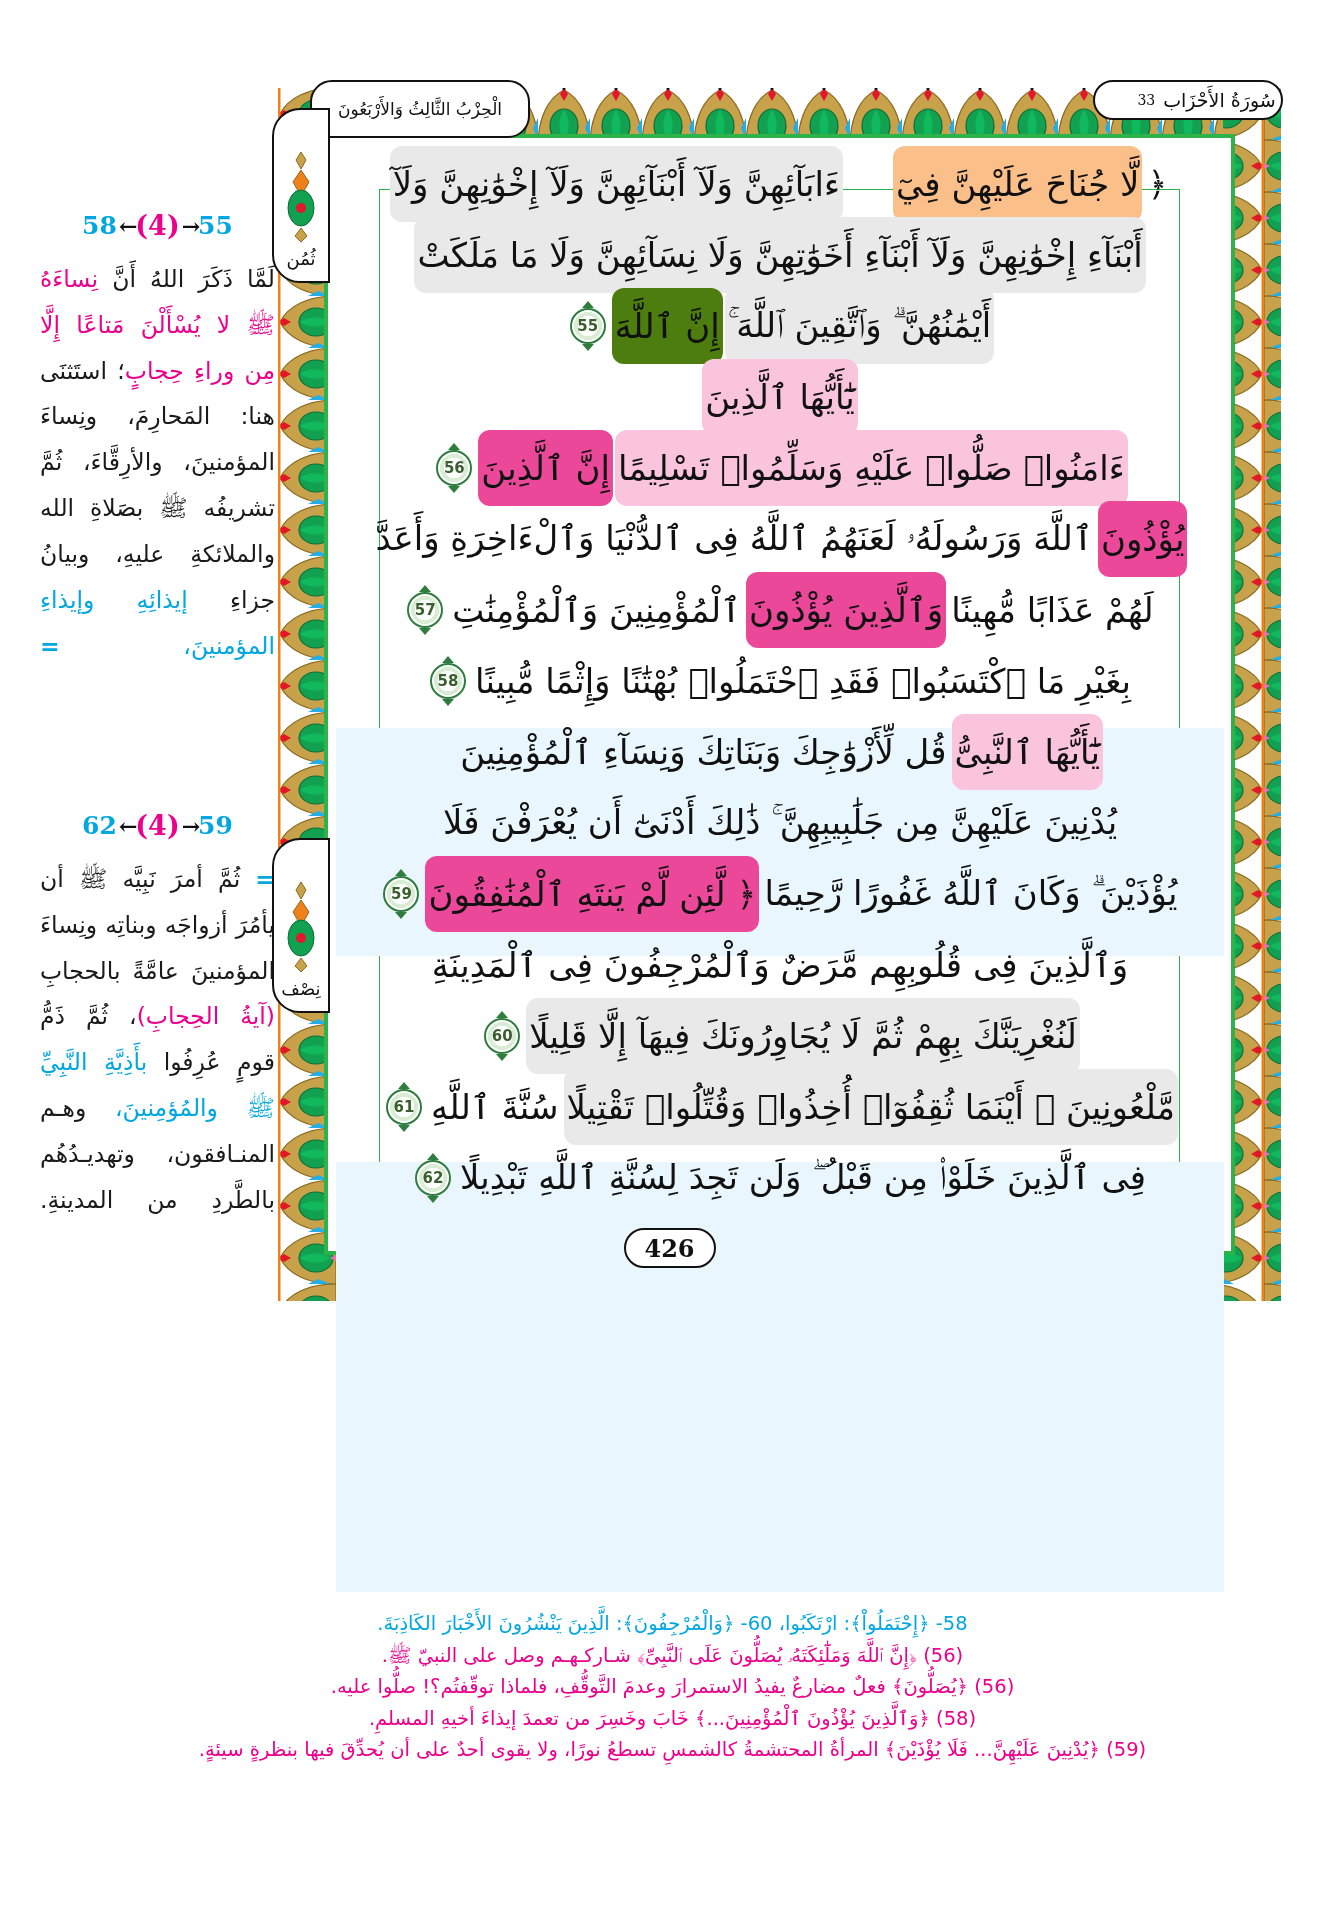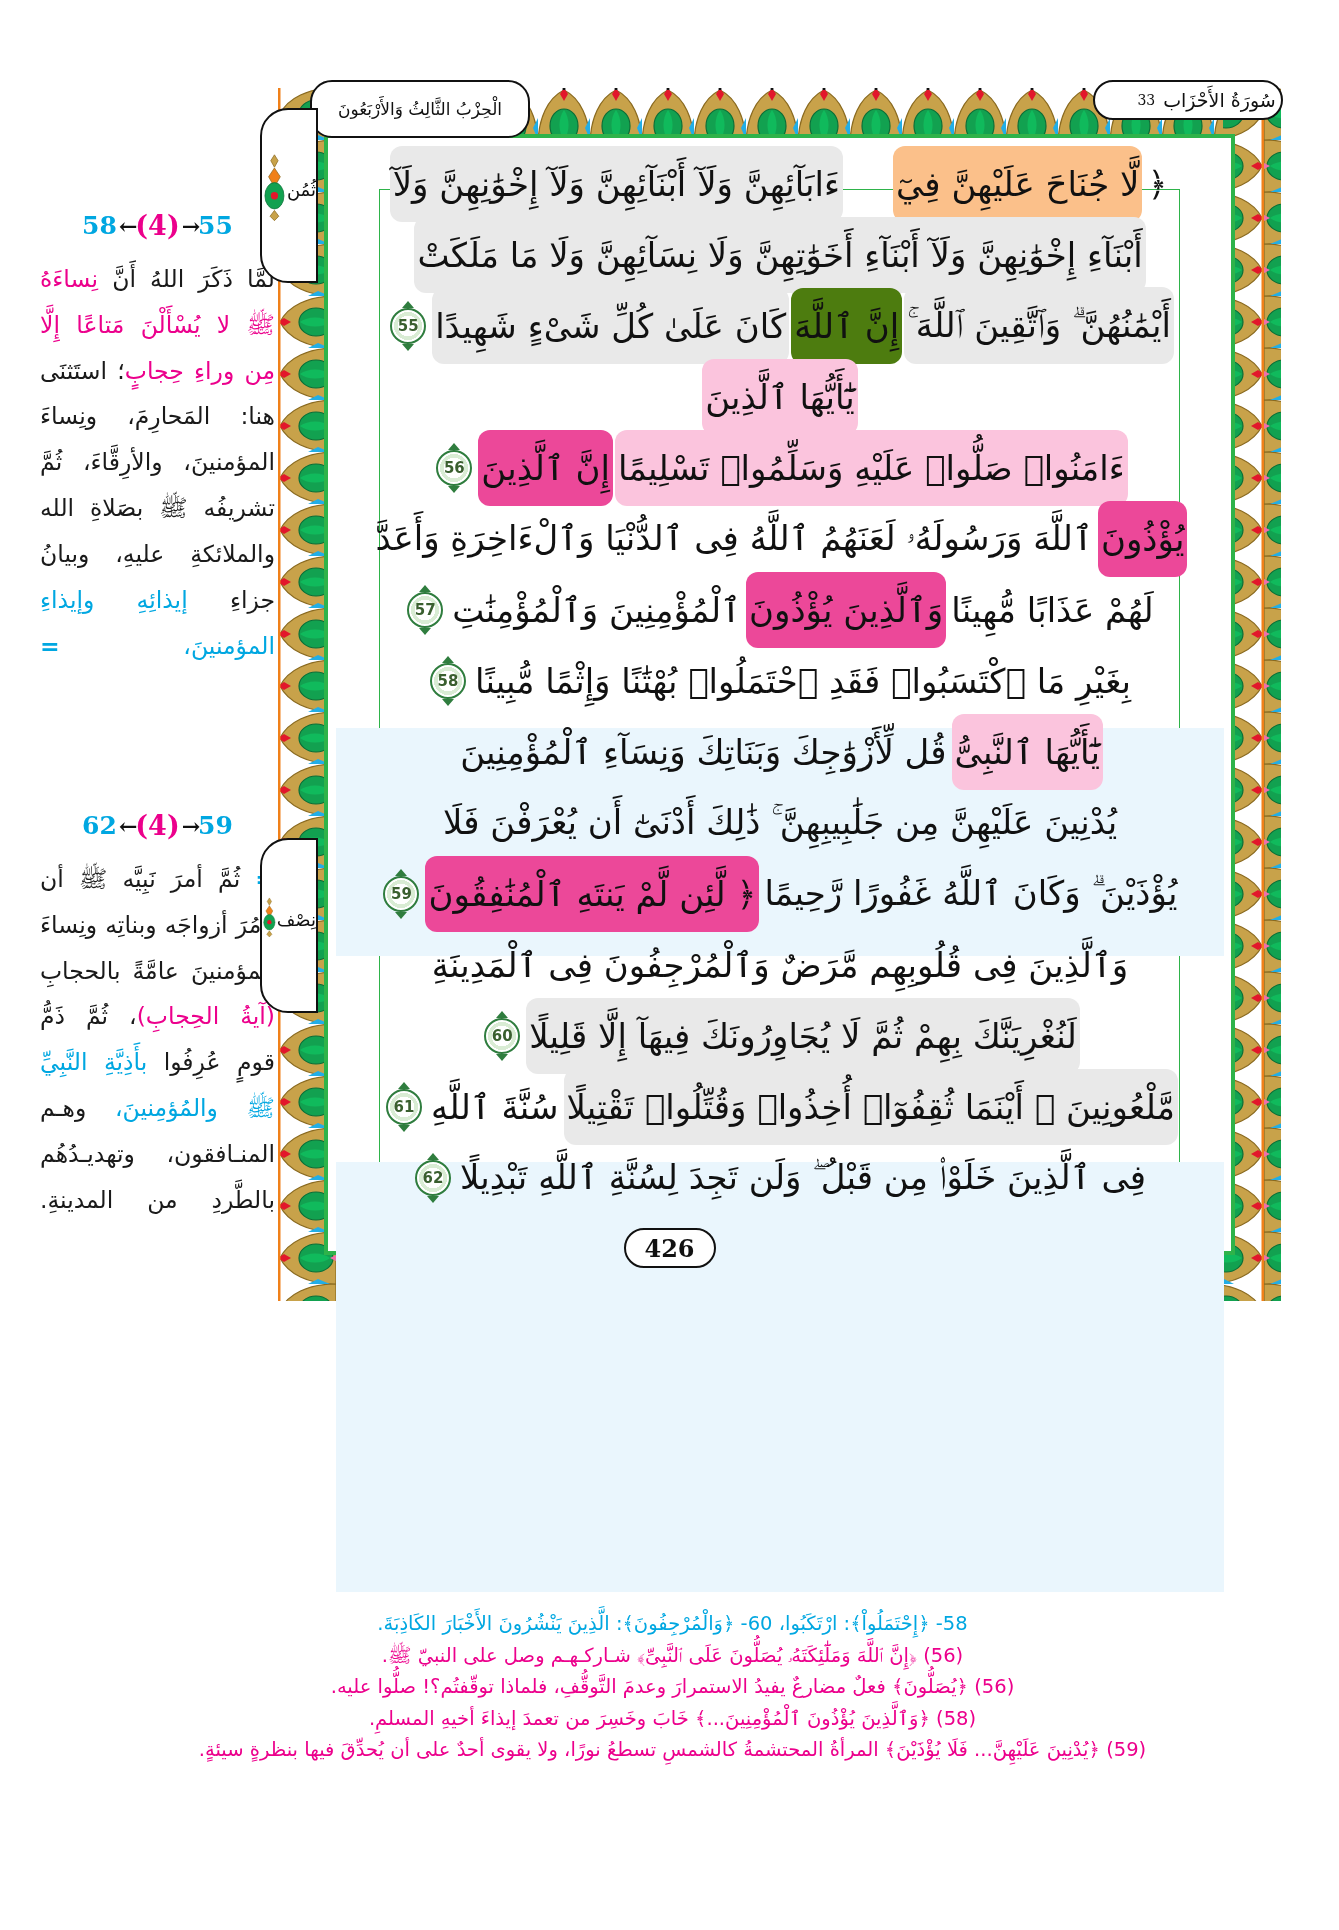--- a/index.html
+++ b/index.html
@@ -171,27 +171,27 @@
   }
   #surah-cartouche .num {
     font-size: 14px; color: #111;
     font-family: "DejaVu Serif", "Liberation Serif", serif;
     margin-left: 37px;
   }
 
   
   .marker-tab {
     position: absolute;
-    left: 260px;
+    left: 272px;
     width: 58px; height: 175px;
     background: #ffffff;
     border: 2px solid #111;
     border-radius: 28px 0 0 28px;
     display: flex;
-    flex-direction: row;
+    flex-direction: column;
     align-items: center;
     justify-content: flex-end;
     padding-bottom: 12px;
     z-index: 7;
   }
   #marker-thumun { top: 108px; }
   #marker-nisf   { top: 838px; }
   .marker-tab .lbl {
     font-family: "DejaVu Sans", "Liberation Sans", sans-serif;
     font-size: 18px; color: #111;
@@ -362,21 +362,20 @@
         </div>
         <div class="ayah-line">
           <div style="display: flex; align-items: center; justify-content: center; width: 100%; gap: 2px;">
             <span class="seg hl-grey">أَبْنَآءِ إِخْوَٰنِهِنَّ وَلَآ أَبْنَآءِ أَخَوَٰتِهِنَّ وَلَا نِسَآئِهِنَّ وَلَا مَا مَلَكَتْ</span>
           </div>
         </div>
         <div class="ayah-line">
           <div style="display: flex; align-items: center; justify-content: center; width: 100%; gap: 2px;">
             <span class="seg hl-grey">أَيْمَٰنُهُنَّ ۗ وَٱتَّقِينَ ٱللَّهَ ۚ</span>
             <span class="seg hl-blue">إِنَّ ٱللَّهَ</span>
-            <span class="seg hl-grey"> كَانَ عَلَىٰ كُلِّ شَىْءٍ شَهِيدًا</span>
             <span class="ayah-no">55</span>
           </div>
         </div>
         <div class="ayah-line">
           <div style="display: flex; align-items: center; justify-content: center; width: 100%; gap: 2px;">
             <span class="seg hl-pink">يَٰٓأَيُّهَا ٱلَّذِينَ</span>
           </div>
         </div>
         <div class="ayah-line">
           <div style="display: flex; align-items: center; justify-content: center; width: 100%; gap: 2px;">

